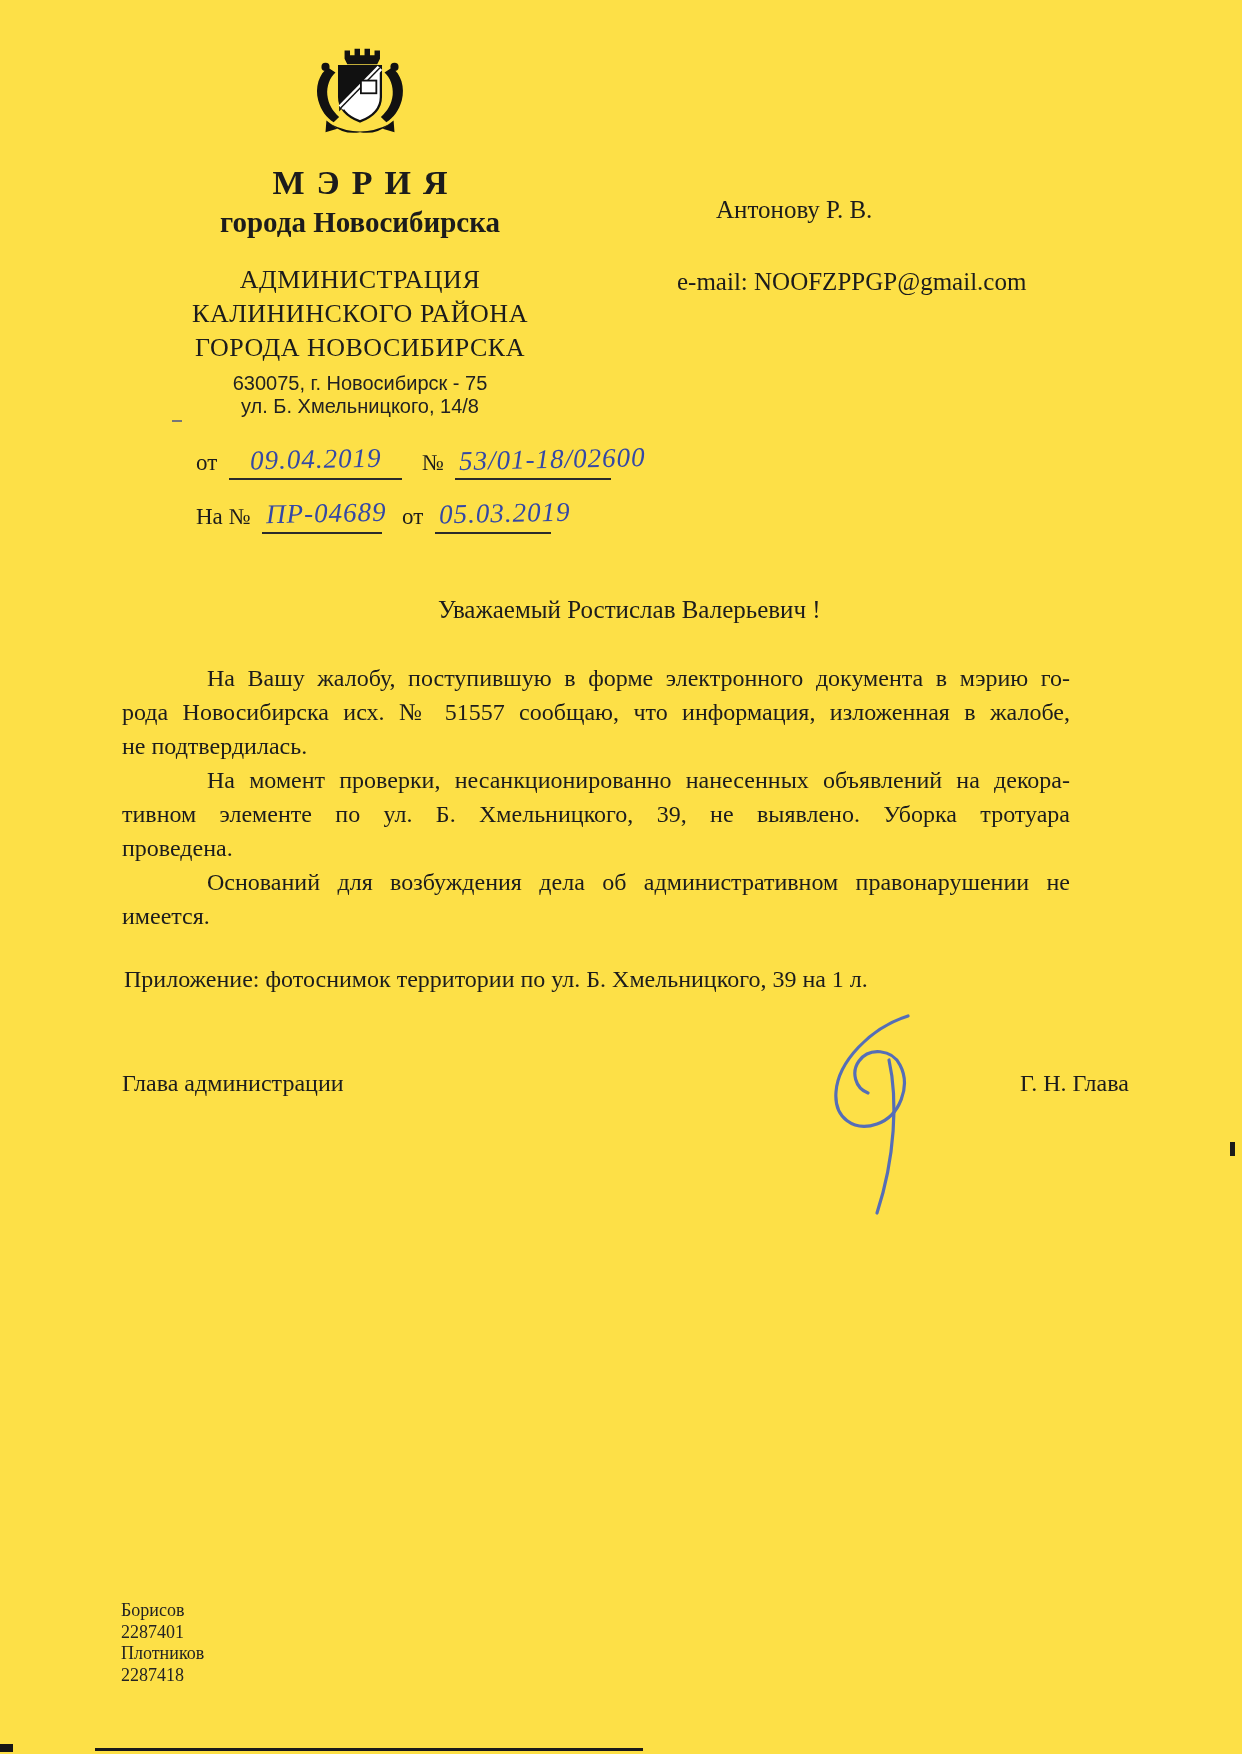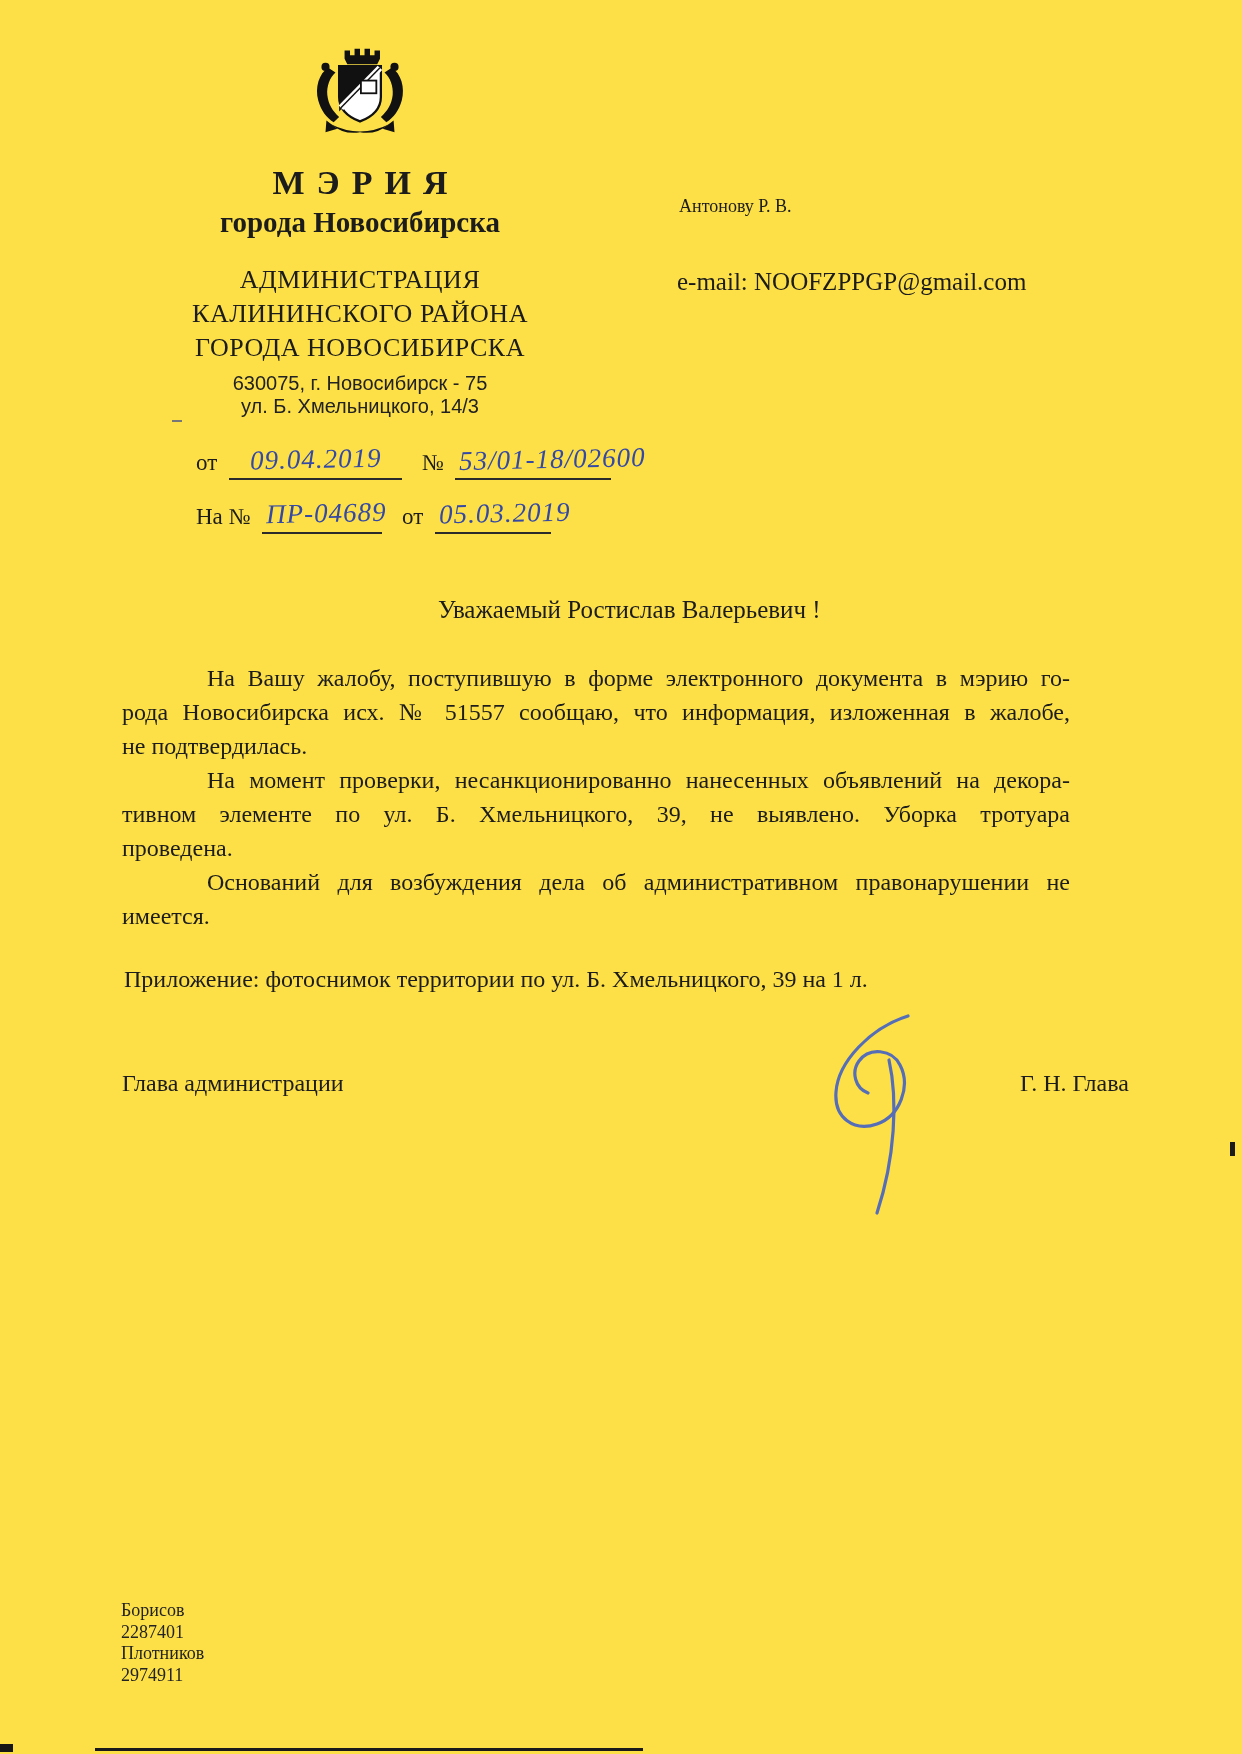--- a/index.html
+++ b/index.html
@@ -25,21 +25,21 @@
   .w165 { width:165px; } .w148 { width:148px; }
   .w112 { width:112px; } .w108 { width:108px; }
   .ml { margin-left:14px; } .ml-s { margin-left:6px; }
   .hand {
     font-family:"Liberation Serif", serif; font-style:italic;
     font-size:27px; letter-spacing:1px; color:#3448a6;
     display:inline-block; white-space:nowrap; transform:rotate(-1.2deg);
     position:relative; top:-2px;
   }
   
-  .recipient-name  { position:absolute; left:679px; top:196px; font-size:18px; }
+  .recipient-name  { position:absolute; left:716px; top:196px; font-size:25px; }
   .recipient-email { position:absolute; left:677px; top:268px; font-size:25px; }
   
   .salutation { position:absolute; left:438px; top:596px; font-size:25px; }
   .body-block { position:absolute; left:122px; top:661px; width:948px; font-size:24px; line-height:34px; }
   .body-block .jline, .body-block .pline { height:34px; overflow:hidden; }
   .jline { text-align:justify; }
   .jline::after { content:""; display:inline-block; width:100%; height:0; }
   .ind { text-indent:85px; }
   .attachment { position:absolute; left:124px; top:966px; font-size:24px; }
   
@@ -82,21 +82,21 @@
     </svg>
     <div class="org1">МЭРИЯ</div>
     <div class="org2">города Новосибирска</div>
     <div class="admin">
       <div>АДМИНИСТРАЦИЯ</div>
       <div>КАЛИНИНСКОГО РАЙОНА</div>
       <div>ГОРОДА НОВОСИБИРСКА</div>
     </div>
     <div class="addr">
       <div>630075, г. Новосибирск - 75</div>
-      <div>ул. Б. Хмельницкого, 14/3</div>
+      <div>ул. Б. Хмельницкого, 14/8</div>
     </div>
   </div>
 
   <div class="ref-row ref1">
     <span>от</span>
     <span class="slot c w165 ml-s"><span class="hand">09.04.2019</span></span>
     <span class="ml">№</span>
     <span class="slot l w148 ml-s"><span class="hand">53/01-18/02600</span></span>
   </div>
   <div class="ref-row ref2">
@@ -130,21 +130,21 @@
       <path d="M116,8 C78,20 46,54 44,84 C42,110 62,124 85,116 C108,108 119,78 108,57 C100,41 77,39 67,53 C59,64 63,80 76,85"></path>
       <path d="M97,52 C106,92 103,150 85,205"></path>
     </g>
   </svg>
   <div class="sign-name">Г. Н. Глава</div>
 
   <div class="contacts">
     <div>Борисов</div>
     <div>2287401</div>
     <div>Плотников</div>
-    <div>2974911</div>
+    <div>2287418</div>
   </div>
 
   <div class="scan-line-bottom"></div>
   <div class="scan-blob-corner"></div>
   <div class="scan-tick-right"></div>
   <div class="scan-dash-left"></div>
 
 </div>
 
 </body></html>

